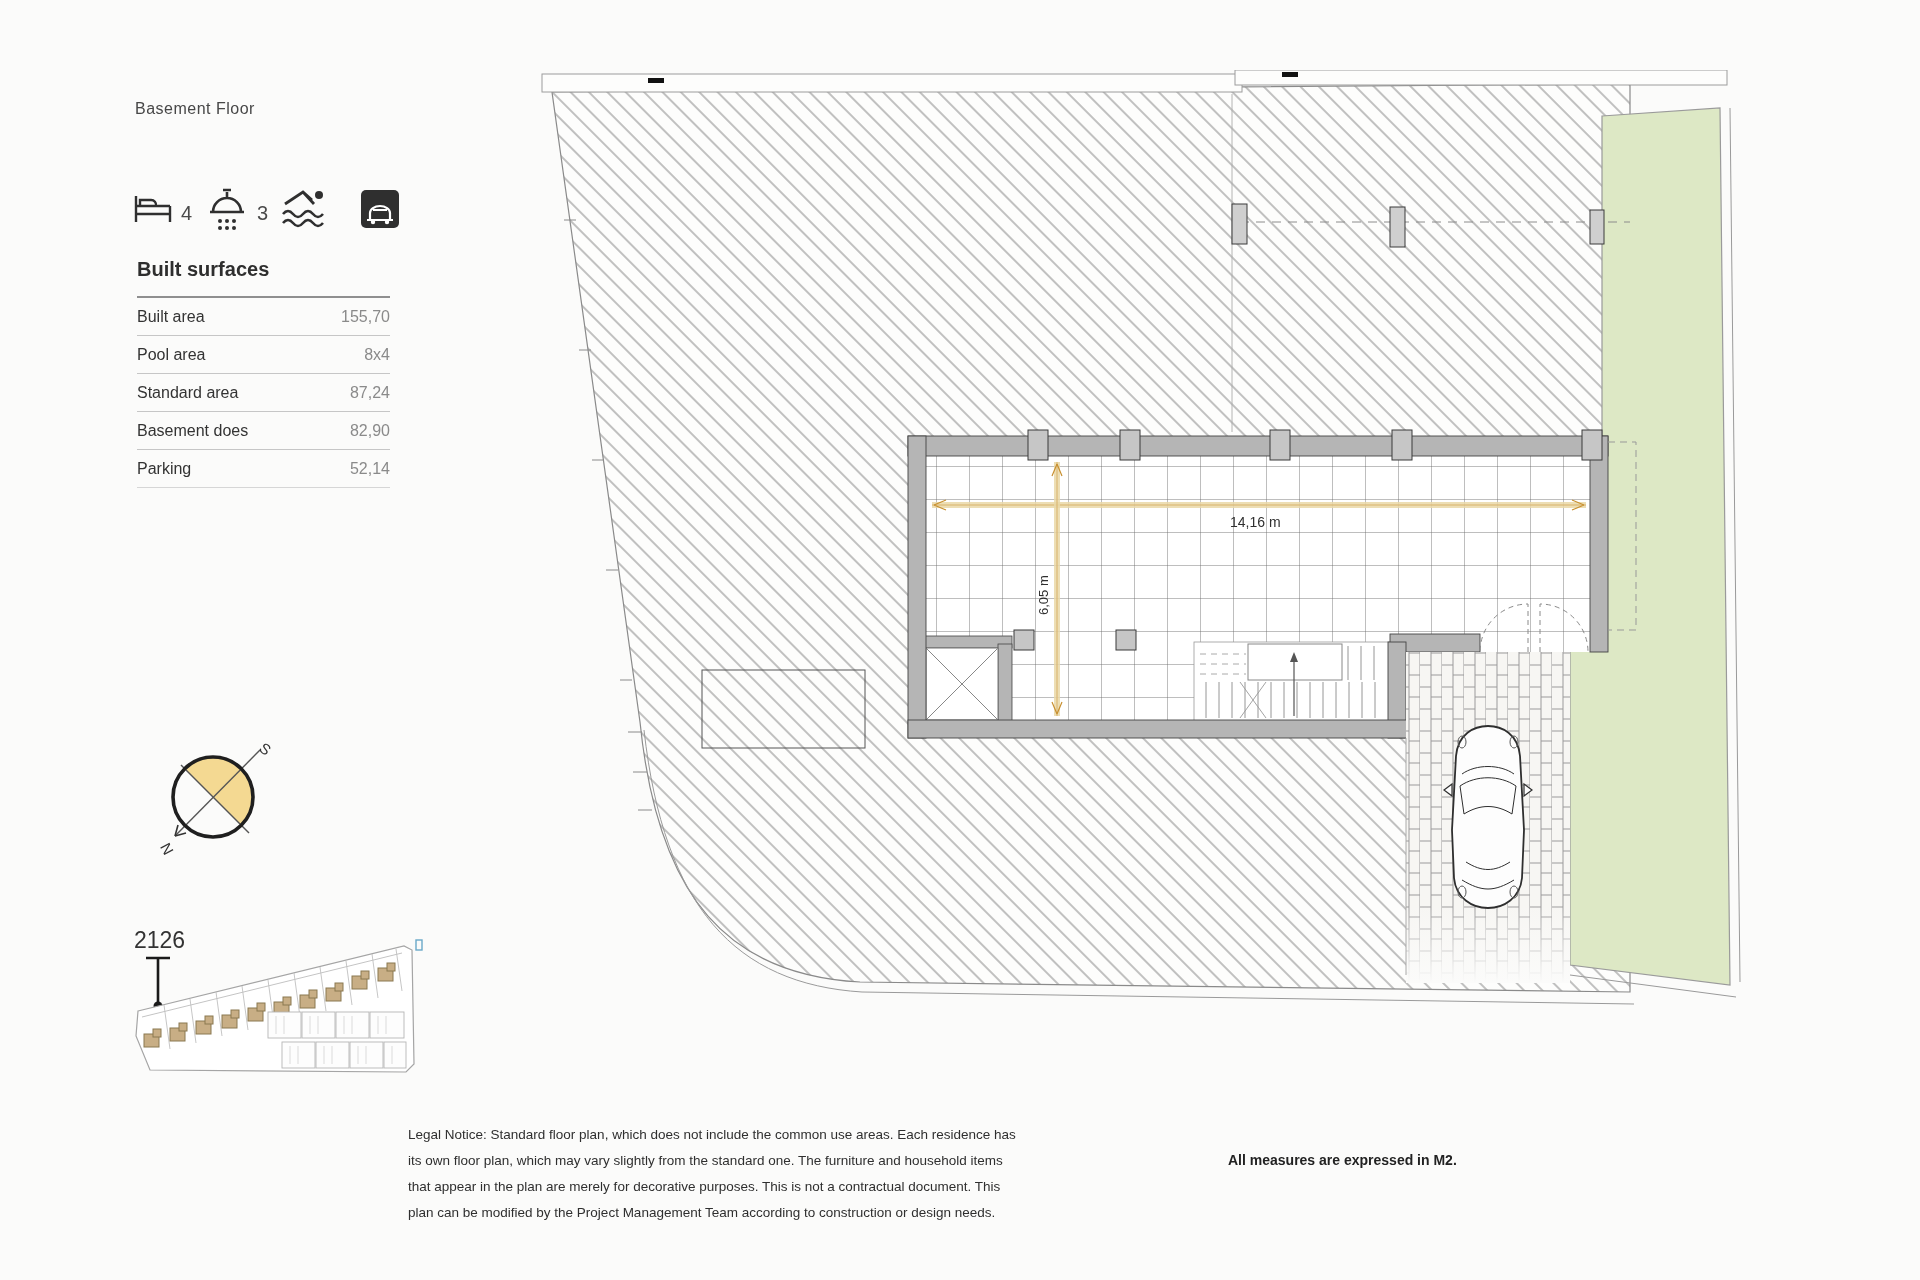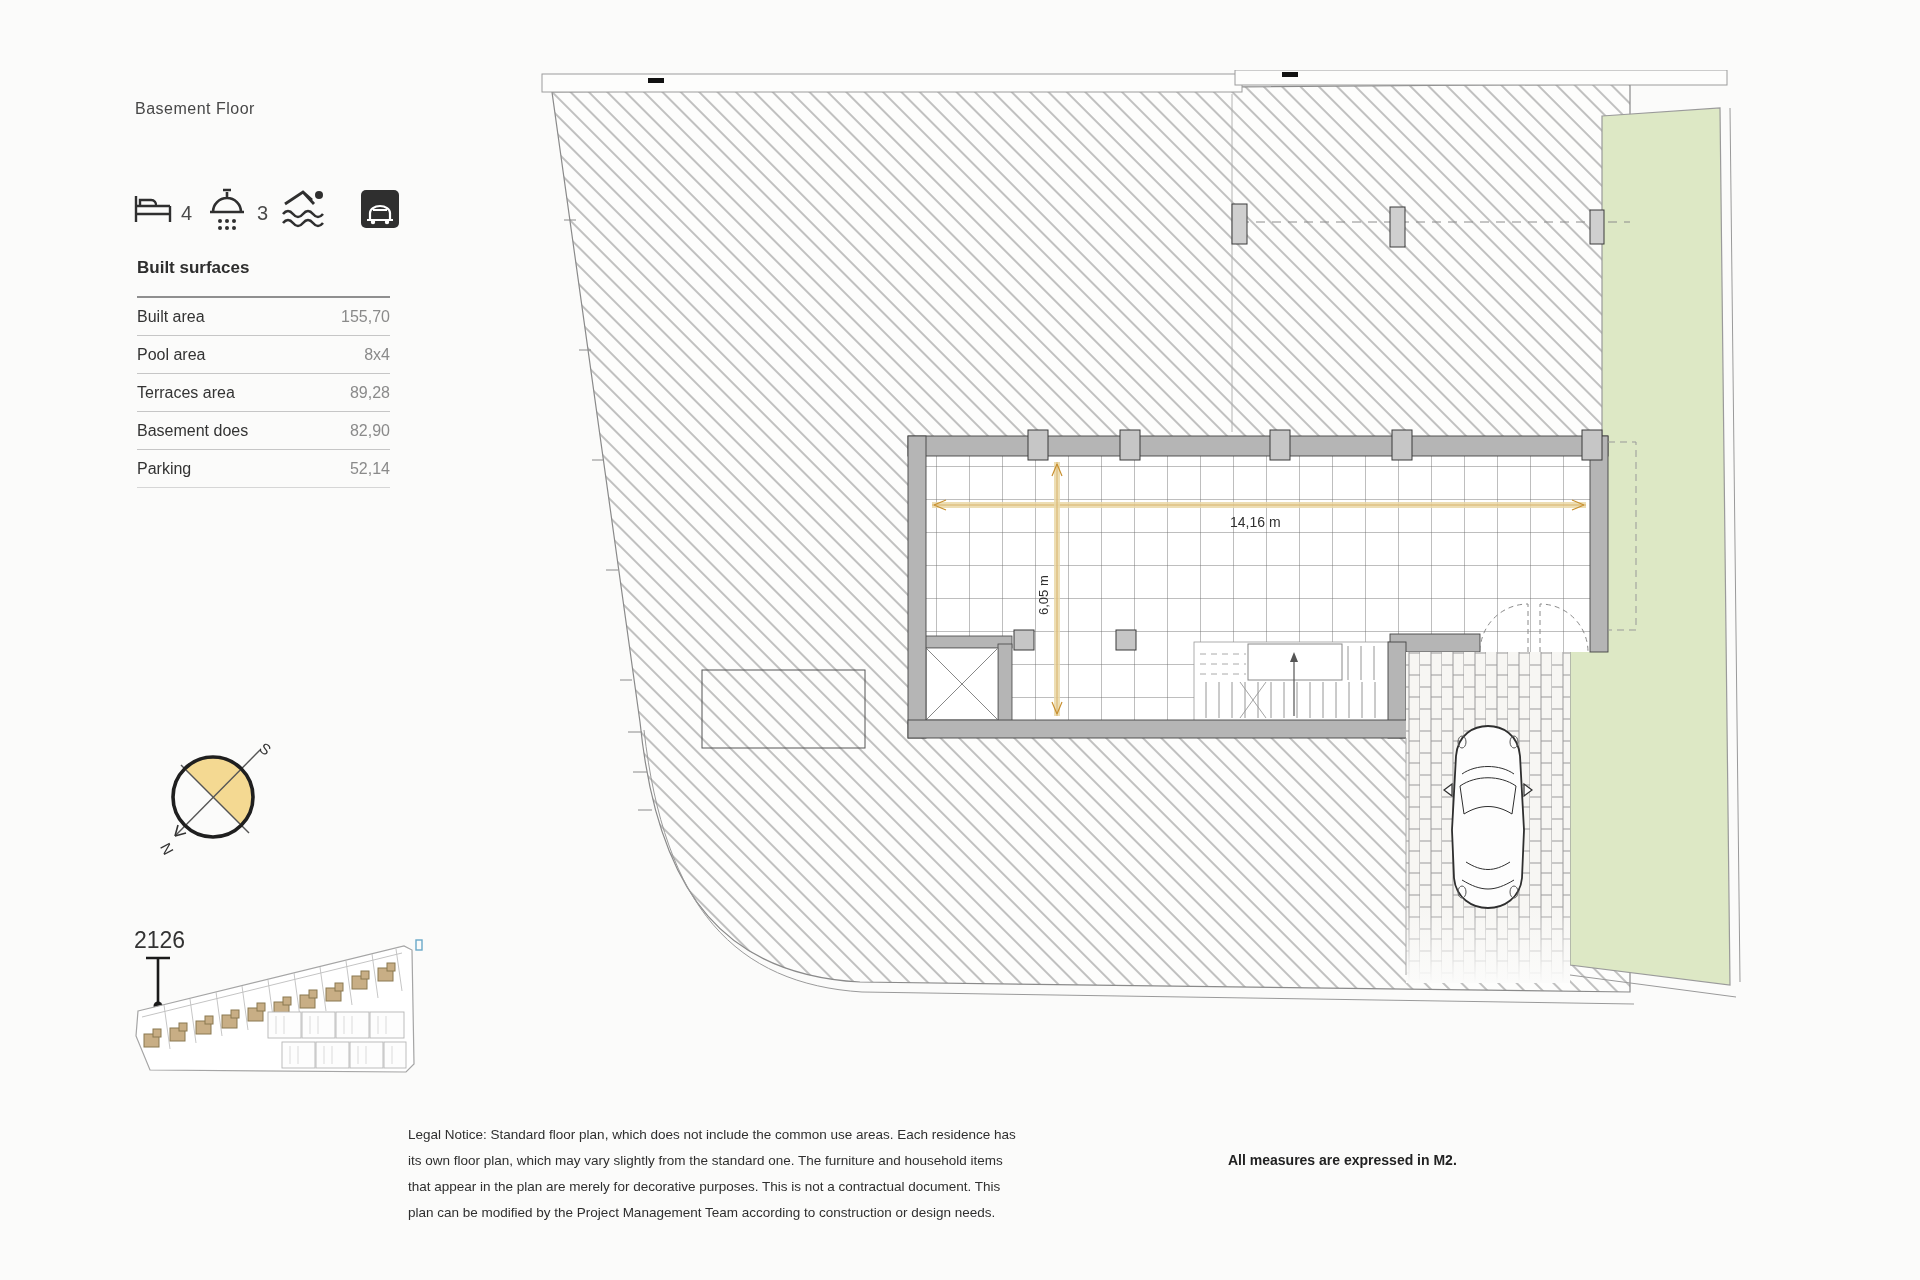--- a/index.html
+++ b/index.html
@@ -1,20 +1,20 @@
 <!DOCTYPE html>
 <html><head>
 <meta charset="utf-8">
 <style>
   html,body{margin:0;padding:0;background:#e8e8e8;}
   .page{position:relative;width:1920px;height:1280px;background:#fbfbfa;overflow:hidden;
         font-family:"Liberation Sans", sans-serif;color:#3a3a3a;}
   .abs{position:absolute;}
   .title{font-size:16px;font-weight:400;letter-spacing:.5px;color:#474747;}
-  .surf-head{font-size:17px;font-weight:700;color:#2e2e2e;}
+  .surf-head{font-size:20px;font-weight:700;color:#2e2e2e;}
   .surf-table{width:253px;border-top:2px solid #8f8f8f;border-bottom:1px solid #d6d6d6;}
   .srow{display:flex;justify-content:space-between;align-items:center;height:37px;
         border-bottom:1px solid #c6c6c6;font-size:16px;}
   .srow:last-child{border-bottom:none;}
   .srow .lbl{color:#333;}
   .srow .val{color:#8a8a8a;}
   .legal{width:612px;font-size:13.5px;line-height:26px;color:#2f2f2f;}
   .measures{font-size:14px;font-weight:600;color:#222;}
   svg text{font-family:"Liberation Sans", sans-serif;}
 </style>
@@ -64,22 +64,22 @@
   <div class="abs surf-table" style="left:137px;top:296px;text-align:right;">
     <div class="srow">
       <span class="lbl">Built area</span>
       <span class="val">155,70</span>
     </div>
     <div class="srow">
       <span class="lbl">Pool area</span>
       <span class="val">8x4</span>
     </div>
     <div class="srow">
-      <span class="lbl">Terraces area</span>
-      <span class="val">89,28</span>
+      <span class="lbl">Standard area</span>
+      <span class="val">87,24</span>
     </div>
     <div class="srow">
       <span class="lbl">Basement does</span>
       <span class="val">82,90</span>
     </div>
     <div class="srow">
       <span class="lbl">Parking</span>
       <span class="val">52,14</span>
     </div>
   </div>

